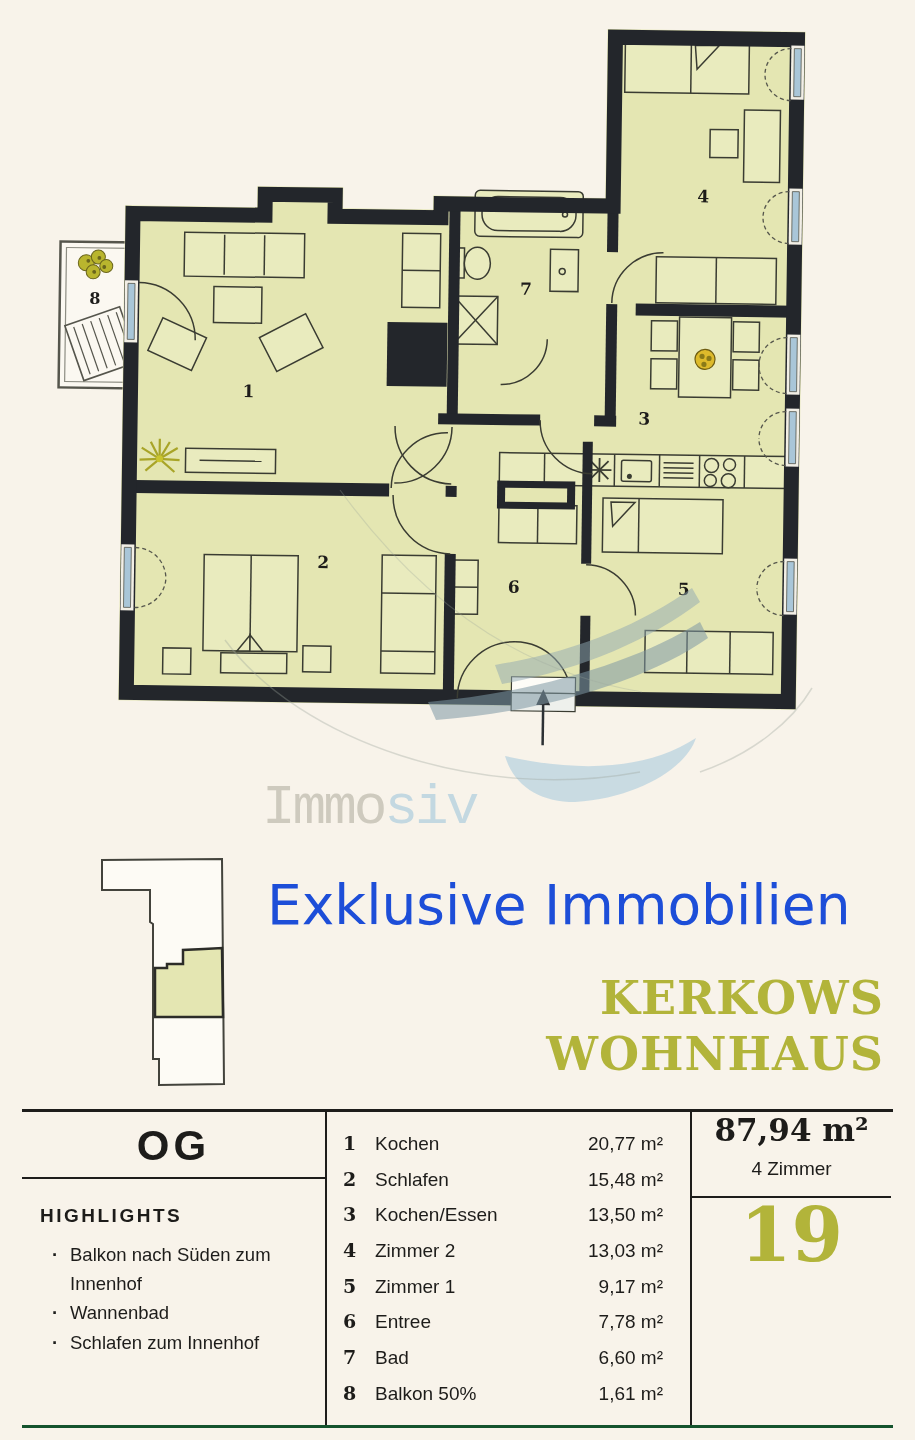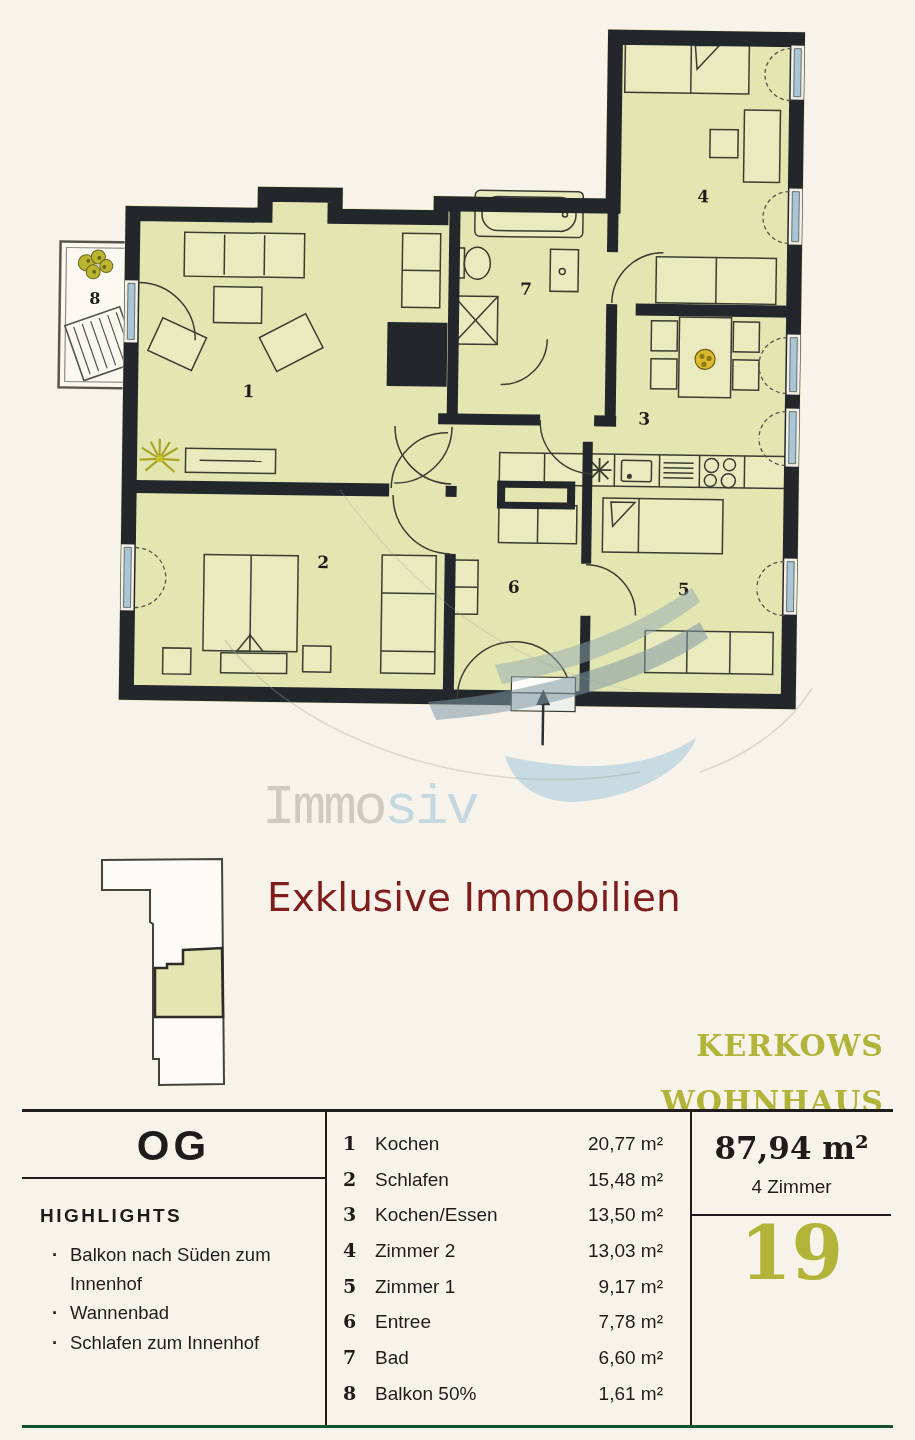--- a/index.html
+++ b/index.html
@@ -13,26 +13,26 @@
   }
   svg{display:block;}
   .abs{position:absolute;}
 
   
   .logo{left:262px;top:780px;line-height:1;letter-spacing:-3px;
         font-family:Liberation Mono, monospace;font-size:56px;font-weight:400;}
   .logo .p1{color:#cecabe;}
   .logo .p2{color:#c3d8e1;}
   .logo-sub{left:267px;top:878px;font-family:"DejaVu Sans",sans-serif;
-        font-size:39px;color:#7f1d1d;letter-spacing:0px;line-height:1;}
+        font-size:55px;color:#1d4ed8;letter-spacing:0px;line-height:1;}
 
   
   .proj-title{right:31px;top:970px;text-align:right;
         font-family:"DejaVu Serif",serif;font-weight:bold;
-        font-size:30px;line-height:56px;letter-spacing:1px;color:#b2b43a;margin-top:48px;}
+        font-size:46px;line-height:56px;letter-spacing:1px;color:#b2b43a;}
 
   
   .info-table{left:22px;top:1109px;width:871px;height:313px;
         border-top:3px solid #1e1d1b;border-bottom:3px solid #14532d;
         display:flex;}
   .col{box-sizing:border-box;height:100%;}
   .col-left{width:303px;}
   .col-mid{width:365px;border-left:2px solid #1e1d1b;padding:20px 27px 0 16px;}
   .col-right{width:201px;border-left:2px solid #1e1d1b;text-align:center;}
 
@@ -41,21 +41,21 @@
   .hl-head{margin:26px 12px 14px 18px;font-size:19px;font-weight:bold;letter-spacing:2.5px;}
   .hl-list{margin-left:30px;width:232px;font-size:18.5px;line-height:28.5px;}
   .hl-item{position:relative;padding-left:18px;margin-bottom:1px;}
   .hl-bullet{position:absolute;left:0;top:0;font-weight:bold;}
 
   .room-row{display:flex;align-items:baseline;height:35.7px;font-size:19px;}
   .room-num{font-family:"DejaVu Serif",serif;font-weight:bold;width:32px;}
   .room-area{margin-left:auto;}
 
   .total-area{font-family:"DejaVu Serif",serif;font-weight:bold;font-size:31px;
-        padding-top:18px;}
+        }
   .rooms-count{font-size:19px;margin-top:10px;padding-bottom:16px;
         border-bottom:2px solid #1e1d1b;}
   .unit-num{font-family:"DejaVu Serif",serif;font-weight:bold;font-size:74px;
         color:#b2b43a;line-height:1;}
 </style>
 </head>
 <body>
 
 <div class="page">
 

